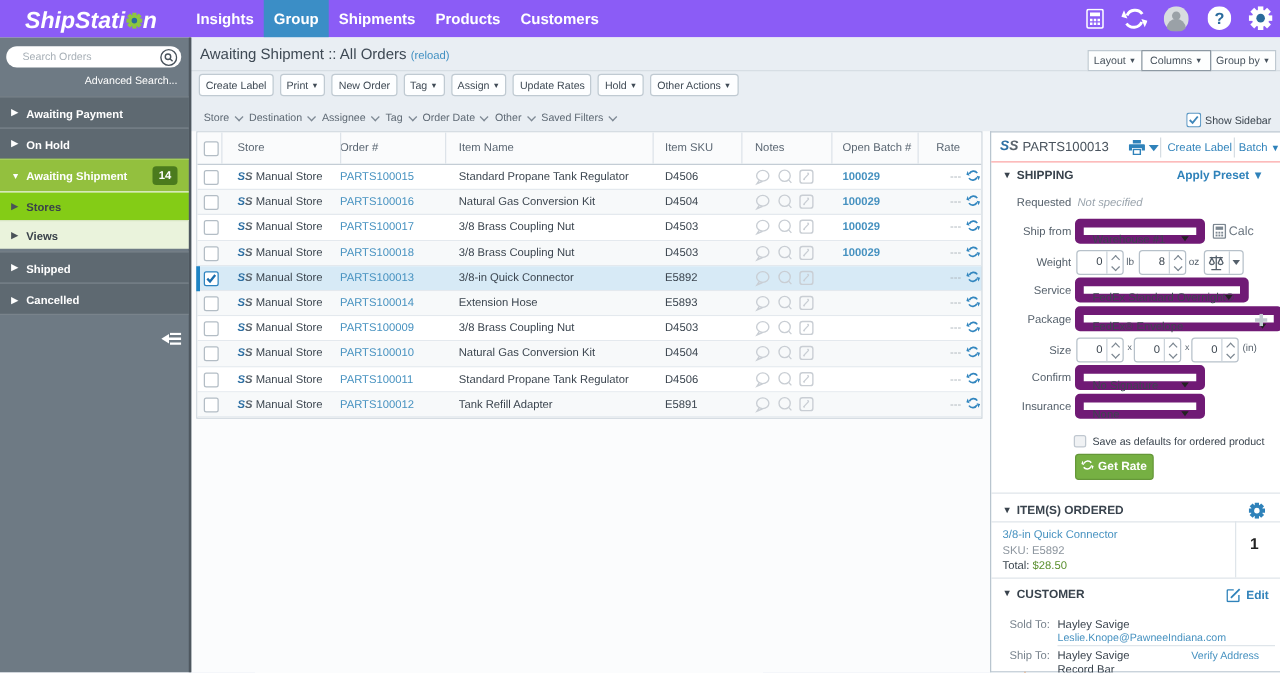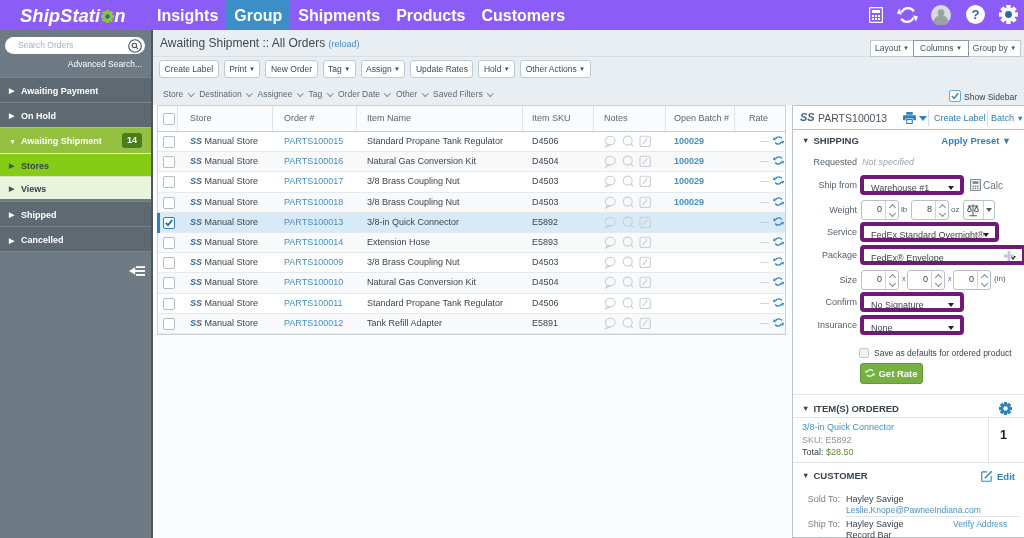--- a/index.html
+++ b/index.html
@@ -3,21 +3,21 @@
 <meta charset="utf-8">
 <style>
 * { margin:0; padding:0; box-sizing:border-box; }
 html,body { width:1024px; height:538px; overflow:hidden; font-family:"Liberation Sans", sans-serif; }
 body { position:relative; background:#e9eef3; }
 
 
 .topnav { position:absolute; left:0; top:0; width:1024px; height:30px; background:#8b5cf6; }
 .logo { position:absolute; left:20px; top:0; height:30px; line-height:31px; font-size:18.5px; font-weight:bold; font-style:italic; color:#fff; }
 .navtabs { position:absolute; left:149px; top:0; height:30px; }
-.navtabs span { display:inline-block; height:41px; line-height:31px; padding:0 8px; color:#fff; font-size:16px; font-weight:bold; }
+.navtabs span { display:inline-block; height:41px; line-height:31px; padding:0 8px; color:#fff; font-size:12px; font-weight:bold; }
 .navtabs span.active { background:#3b8ec6; }
 .nicon { position:absolute; top:0; }
 
 
 .sidebar { position:absolute; left:0; top:30px; width:153px; height:508px; background:#6e7a84; border-right:2px solid #4e575f; z-index:5; }
 .searchbox { position:absolute; left:5px; top:7px; width:140px; height:17px; background:#fff; border-radius:9px; }
 .searchbox .ph { position:absolute; left:13px; top:3px; font-size:8.5px; color:#a8b0b7; }
 .advsearch { position:absolute; right:9px; top:29px; font-size:8.5px; font-weight:normal; color:#fff; }
 .sitem { position:absolute; left:0; width:151px; background:#5e6971; color:#fff; font-size:9px; font-weight:bold; padding-left:21px; }
 .sitem .arr { position:absolute; left:9px; top:0; font-size:7px; }
@@ -44,21 +44,21 @@
 
 .tbl { position:absolute; left:6px; top:75px; width:629px; background:#fff; border:1px solid #c9d2da; }
 .thead { height:26px; background:#fafbfc; border-bottom:1px solid #c4cdd5; position:relative; }
 .thead .tc { color:#5a6672; font-size:9px; line-height:25px; }
 .trow { height:20.2px; border-bottom:1px solid #e4e9ee; position:relative; background:#fff; }
 .trow.alt { background:#f7f9fa; }
 .trow.sel { background:#d7eaf6; }
 .selbar { position:absolute; left:-1px; top:0px; width:2.5px; height:20px; background:#1d84c5; z-index:3; }
 .tc { position:absolute; top:0; height:100%; overflow:hidden; white-space:nowrap; }
 .c1 { left:19px; width:95px; padding-left:13px; }
-.c2 { left:114px; width:84px; padding-left:12px; }
+.c2 { left:114px; width:84px; padding-left:0; }
 .c3 { left:198px; width:166px; padding-left:11px; }
 .c4 { left:364px; width:71px; padding-left:10px; }
 .c5 { left:435px; width:72px; padding-left:11px; }
 .c6 { left:507px; width:69px; padding-left:9px; }
 .c7 { left:576px; width:52px; padding-left:26px; }
 .vline { position:absolute; top:0; width:1px; height:100%; background:#dde3e9; }
 .trow .tc { font-size:9px; line-height:19px; color:#3b454f; }
 .cb { position:absolute; left:5px; top:4px; width:12px; height:12px; background:#fff; border:1px solid #b3bdc5; border-radius:2px; }
 .thead .cb { top:7px; }
 .cbc { border:1.5px solid #2d84c0; }
@@ -74,21 +74,21 @@
 .panel { position:absolute; left:792px; top:105px; width:232px; height:433px; background:#fff; border:1px solid #b9c5cf; border-right:none; }
 .phead { position:absolute; left:0; top:0; width:232px; height:24px; border-bottom:1px solid #fca5a5; }
 .ss2 { position:absolute; left:7px; top:5px; font-size:11px; font-weight:bold; font-style:italic; }
 .pid { position:absolute; left:25px; top:6px; font-size:10.5px; color:#4a545e; }
 .psep { position:absolute; top:4px; width:1px; height:16px; background:#d6dde3; }
 .plink { position:absolute; top:7px; font-size:9px; color:#2f82ba; }
 .sechead { position:absolute; left:9px; font-size:9.5px; font-weight:bold; color:#39434d; }
 .sarr { font-size:7.5px; position:relative; top:-1.5px; margin-right:4px; }
 .bluebold { position:absolute; font-size:9.5px; font-weight:bold; color:#2f82ba; }
 .flabel { position:absolute; width:64px; text-align:right; font-size:9px; color:#55606b; }
-.selbox { position:absolute; height:20px; background:#fff; border:4px solid #701a75; border-radius:4px; font-size:9px; color:#3c4650; line-height:18px; padding-left:7px; }
+.selbox { position:absolute; height:20px; background:#fff; border:7px solid #701a75; border-radius:4px; font-size:9px; color:#3c4650; line-height:18px; padding-left:7px; }
 .selbox .sarrow { position:absolute; right:6px; top:7px; width:0; height:0; border-left:3.5px solid transparent; border-right:3.5px solid transparent; border-top:4.5px solid #222; }
 .numbox { position:absolute; width:38px; height:20px; background:#fff; border:1px solid #b7c1ca; border-radius:3px; }
 .numbox .val { position:absolute; right:16px; top:3px; font-size:9px; color:#3c4650; }
 .numbox .spinner { position:absolute; right:0; top:0; width:13px; height:18px; border-left:1px solid #ccd4db; }
 .spinner i { position:absolute; left:3.5px; width:5px; height:5px; border-top:1.6px solid #7c8791; border-right:1.6px solid #7c8791; }
 .spinner .up { top:3.5px; transform:rotate(-45deg); }
 .spinner .dn { bottom:3.5px; transform:rotate(135deg); }
 .ftext { position:absolute; font-size:9px; color:#55606b; }
 .greenbtn { position:absolute; left:67px; top:257px; width:63px; height:21px; background:#76b043; border:1px solid #659739; border-radius:3px; color:#fff; font-size:9.5px; font-weight:bold; line-height:20px; text-align:center; }
 .hline { position:absolute; left:0; width:232px; height:1px; background:#dfe5ea; }

